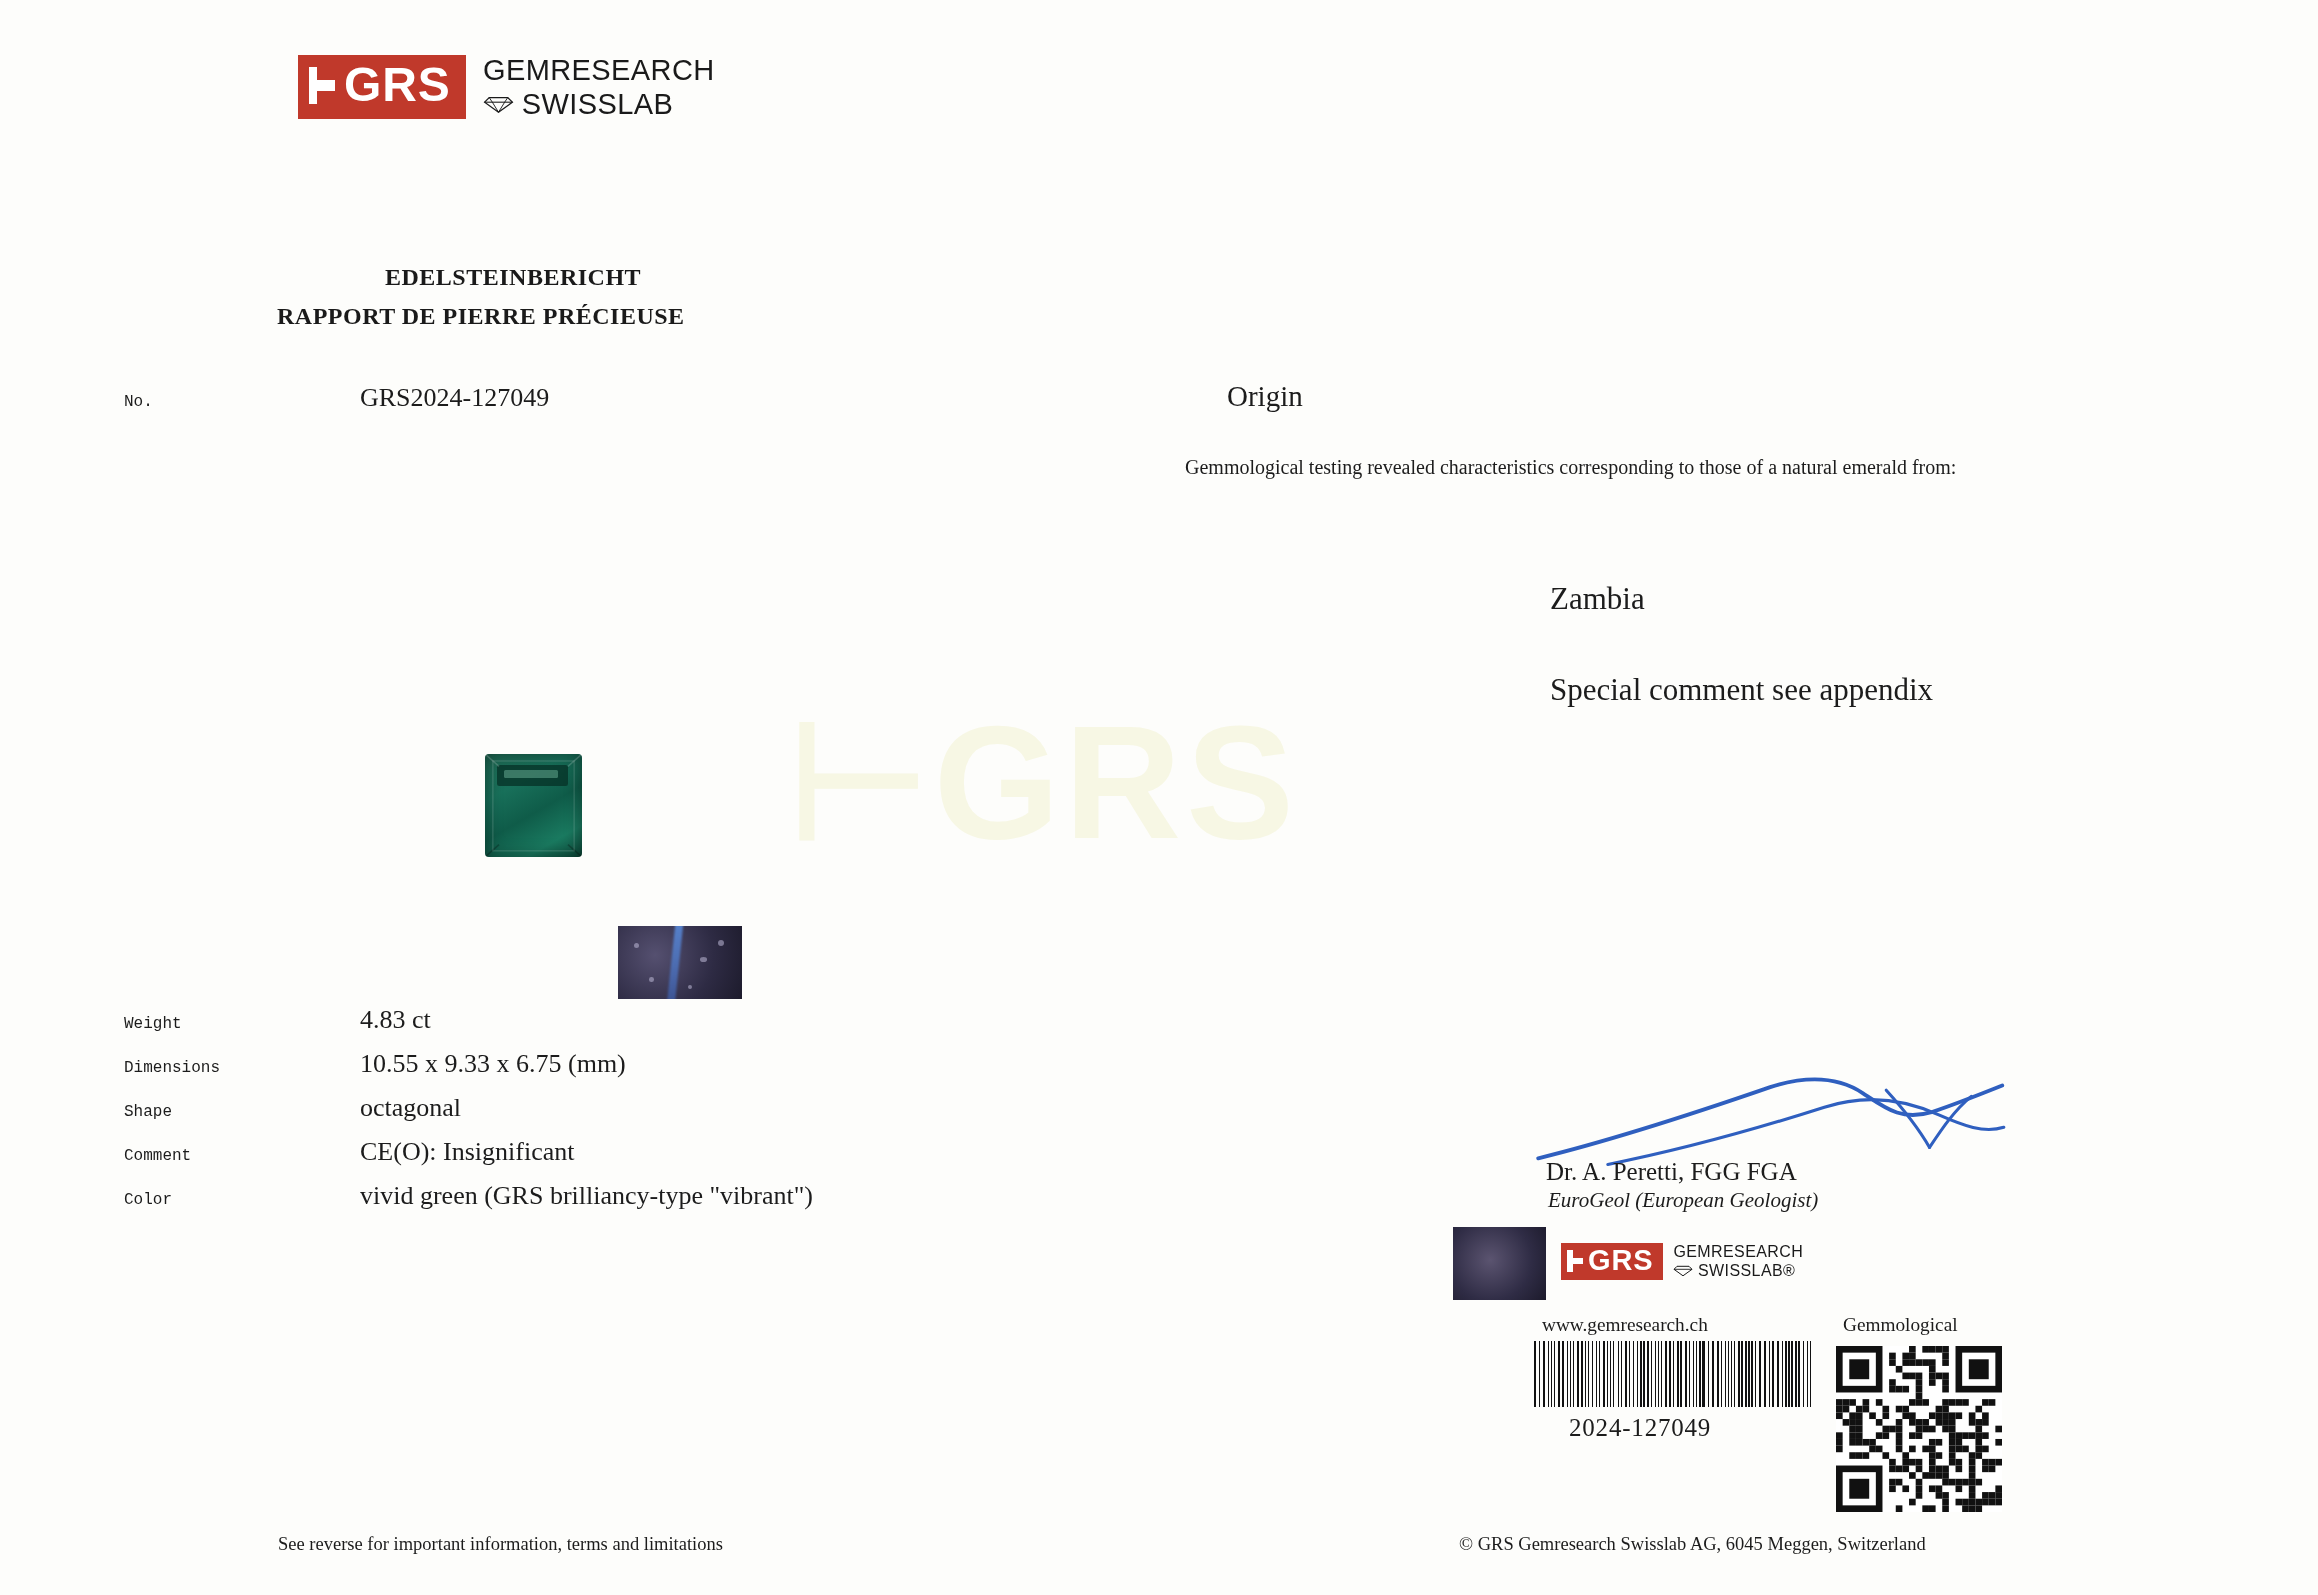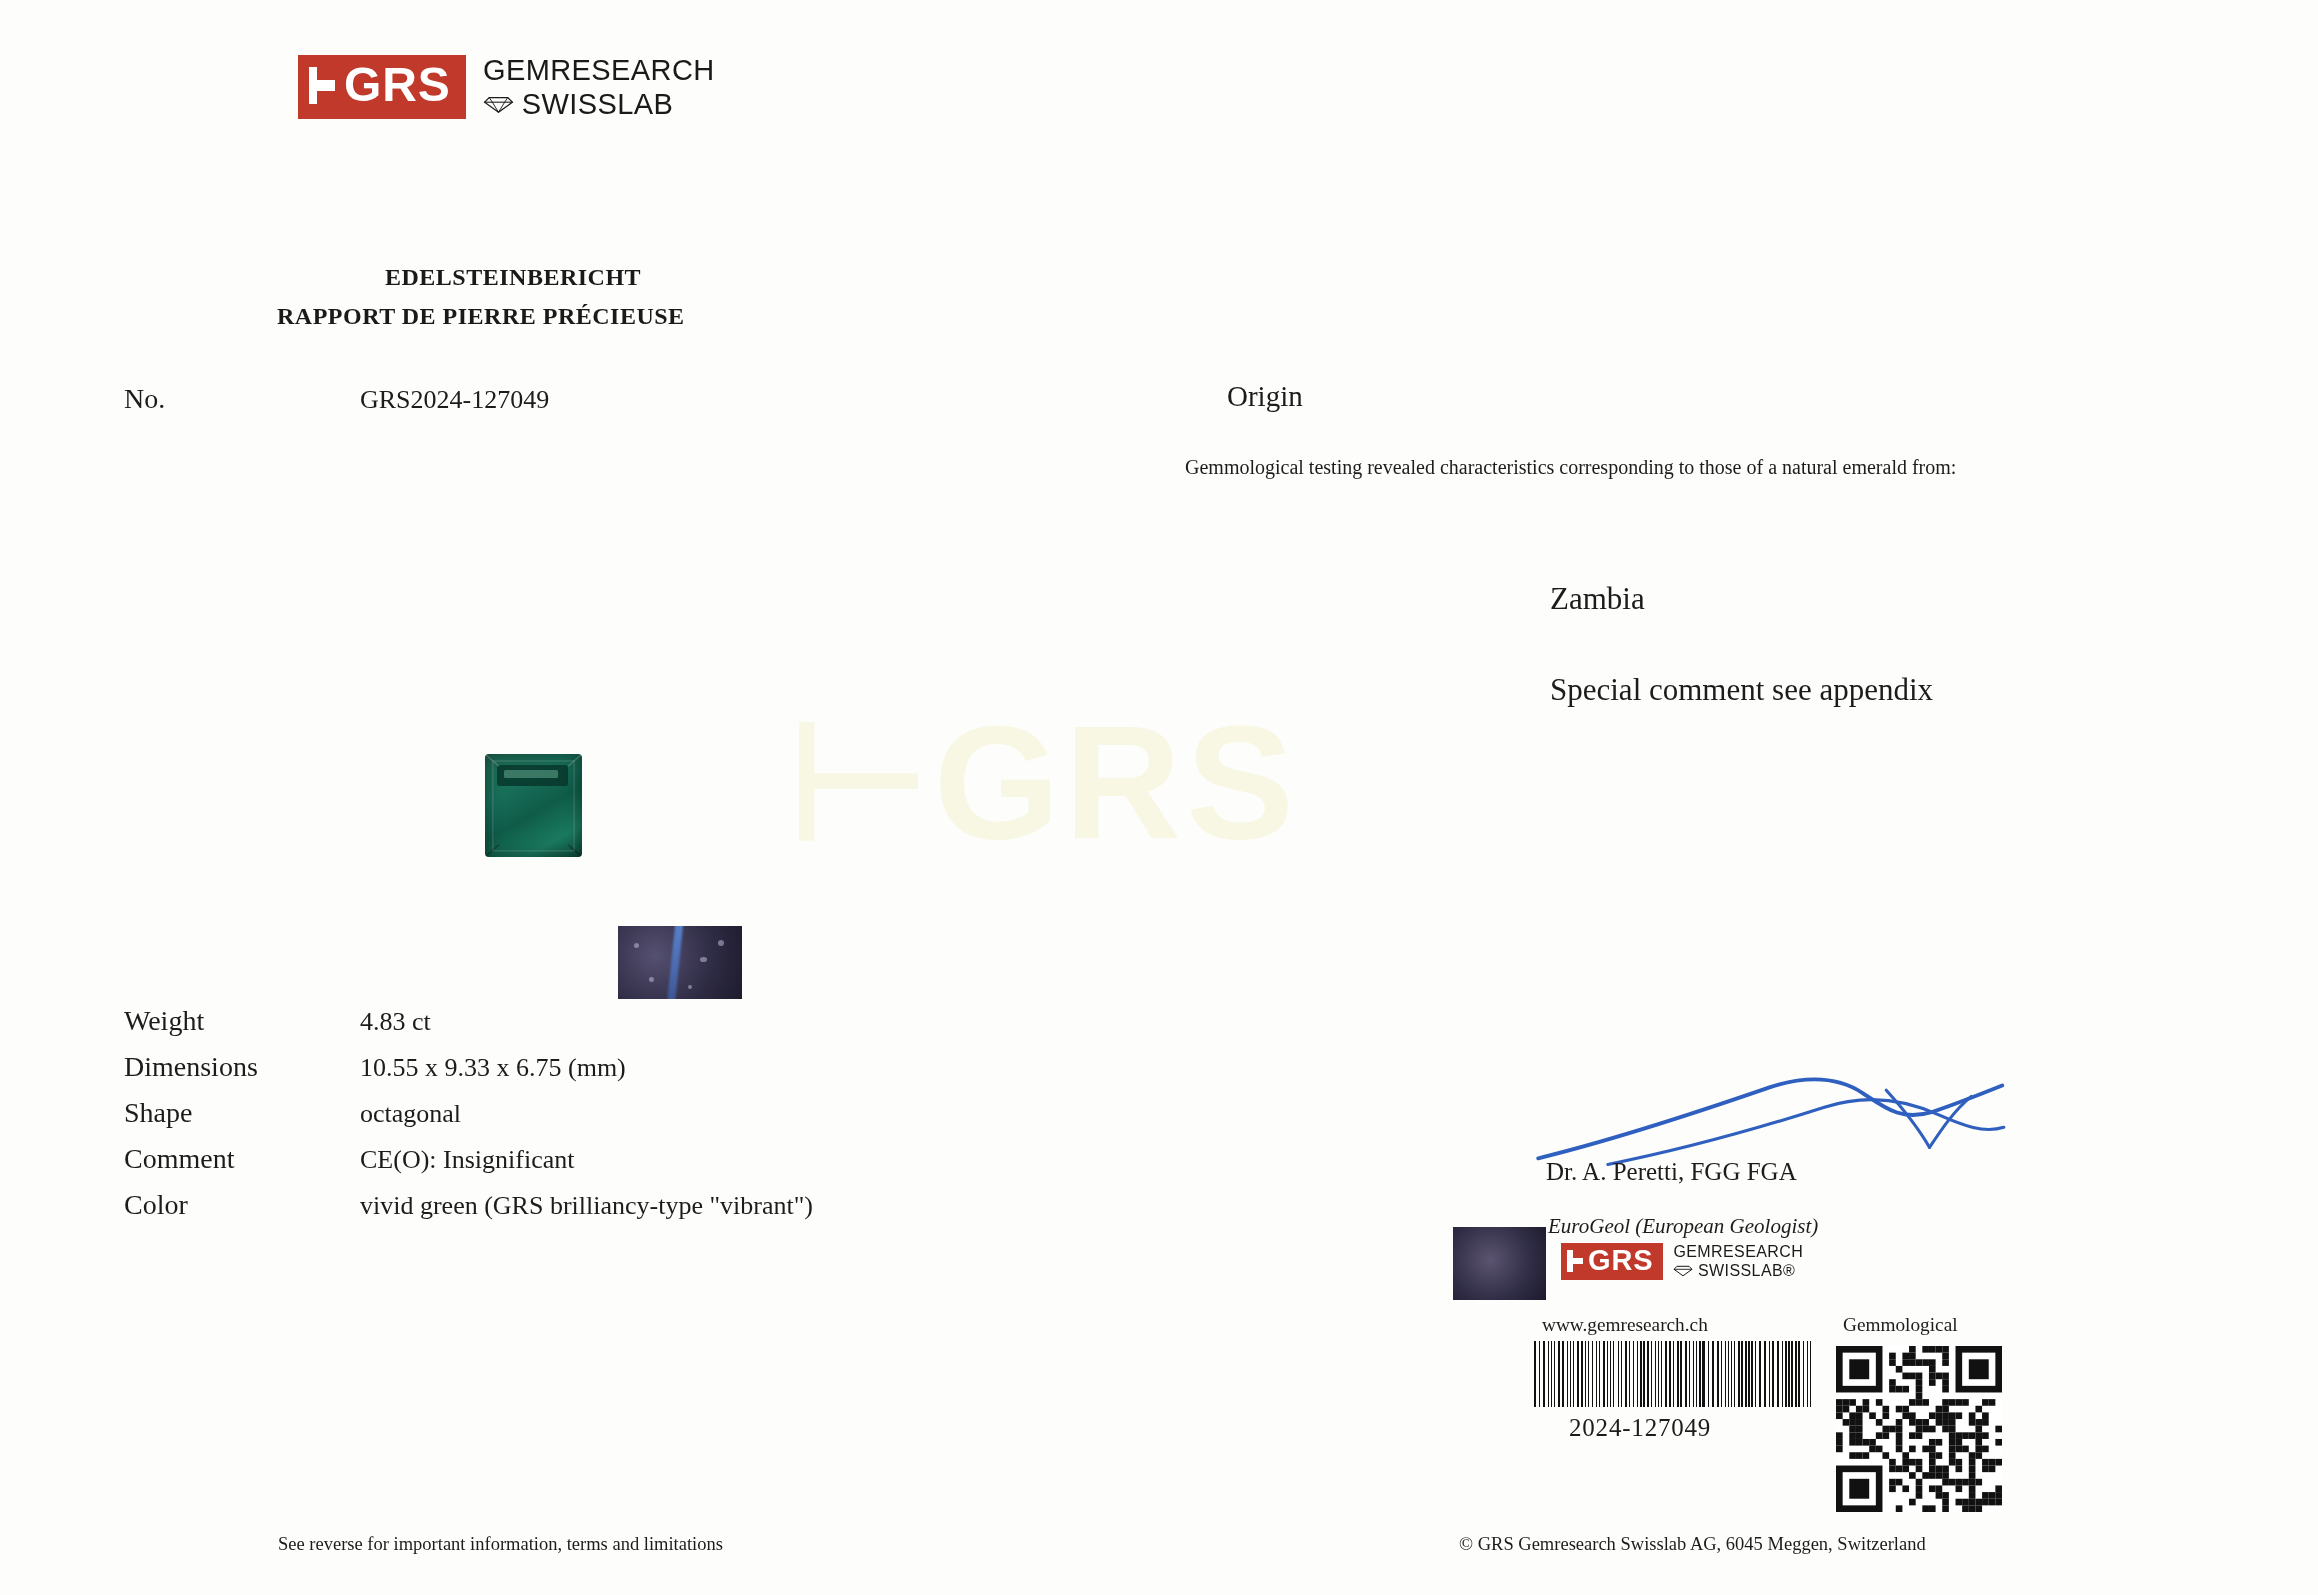--- a/index.html
+++ b/index.html
@@ -141,22 +141,23 @@
     top: 383px;
     width: 850px;
   }
   .info-row {
     display: flex;
     align-items: baseline;
     margin-bottom: 14px;
   }
   .info-label {
     width: 236px;
-    font-size: 28px;
-    color: #1c1c1c;
+    font-size: 16px;
+    color: #1c1c1c;
+    font-family: Liberation Mono, monospace;
   }
   .info-value {
     font-size: 26px;
     color: #1c1c1c;
   }
   .info-value.ident {
     font-size: 28px;
   }
 
   
@@ -260,21 +261,21 @@
   .sig-name {
     position: absolute;
     left: 1546px;
     top: 1158px;
     font-size: 25px;
     color: #1c1c1c;
   }
   .sig-role {
     position: absolute;
     left: 1548px;
-    top: 1214px;
+    top: 1188px;
     font-size: 21px;
     font-style: italic;
     color: #1c1c1c;
   }
 
   .footer-logo {
     position: absolute;
     left: 1561px;
     top: 1243px;
     display: flex;

